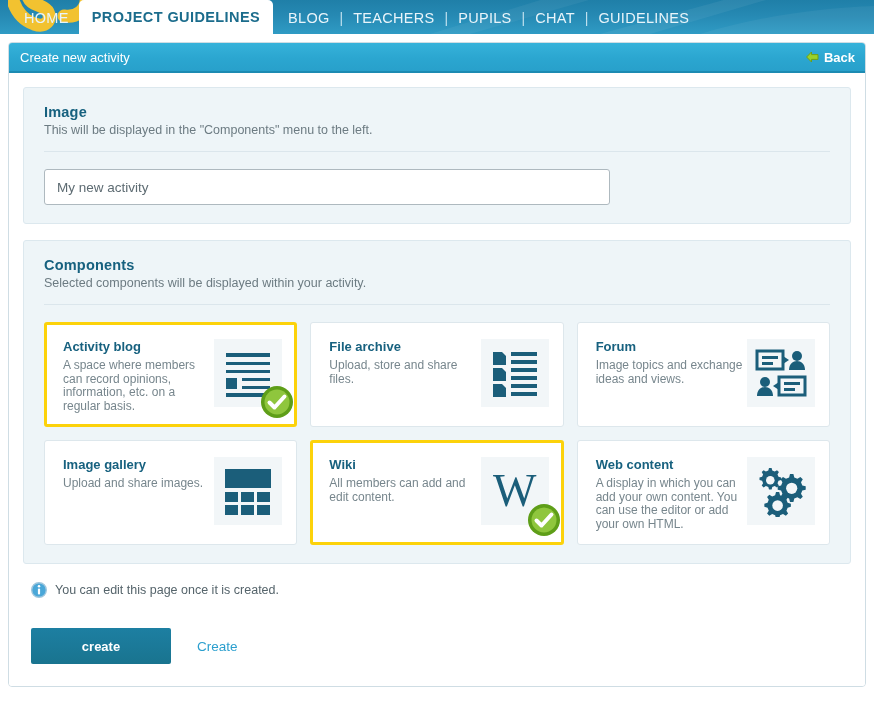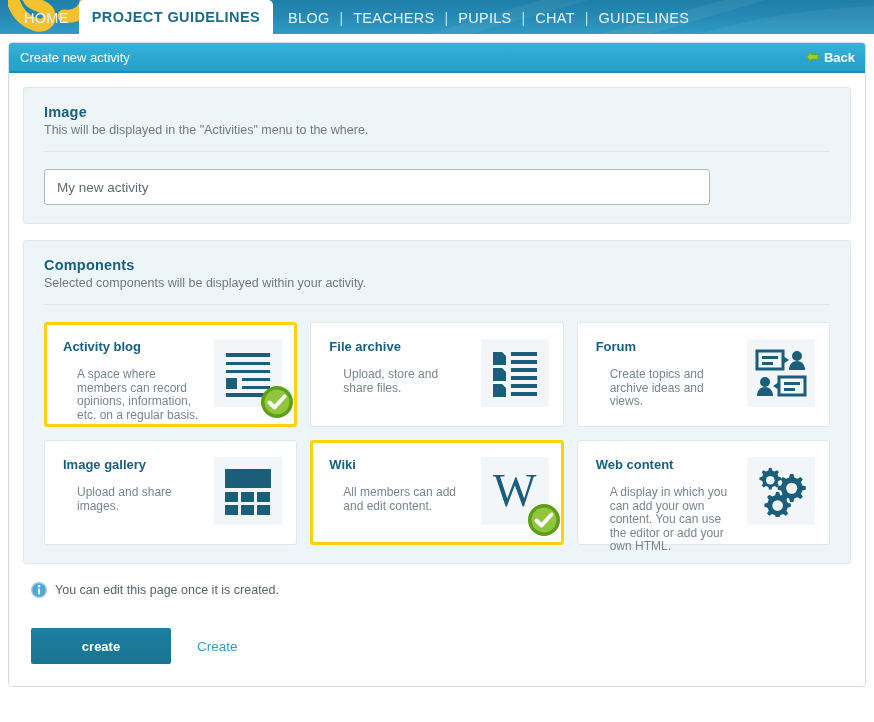--- a/index.html
+++ b/index.html
@@ -139,21 +139,21 @@
     font-size: 12.5px;
     margin: 0;
   }
   .divider {
     height: 1px;
     background: #dbe6ec;
     margin: 14px 0 0 0;
   }
   .title-input {
     margin-top: 17px;
-    width: 666px;
+    width: 566px;
     height: 36px;
     box-sizing: border-box;
     border: 1px solid #aeb9bf;
     border-radius: 3px;
     background: #fff;
     font-family: "Liberation Sans", sans-serif;
     font-size: 13.5px;
     color: #5d6b72;
     padding: 0 12px;
     outline: none;
@@ -187,21 +187,21 @@
   .card-name {
     color: #17617f;
     font-size: 13px;
     font-weight: bold;
     margin: 0 0 5px 0;
   }
   .card-desc {
     color: #77868d;
     font-size: 12px;
     line-height: 13.5px;
-    margin: 14px;
+    margin: 0;
   }
   .card-icon-wrap {
     position: relative;
     width: 68px;
     height: 68px;
     flex: none;
     align-self: flex-start;
     margin-top: 2px;
   }
   .icon-box {
@@ -299,21 +299,21 @@
           <path d="M5.5,1 L5.5,3.6 L12,3.6 L12,8.4 L5.5,8.4 L5.5,11 L0.6,6 Z" fill="#9ad12a" stroke="#6fa016" stroke-width="1"></path>
         </svg>
         <span>Back</span>
       </a>
     </div>
 
     <div class="body-area">
 
       <div class="section">
         <p class="section-title">Image</p>
-        <p class="section-sub">This will be displayed in the "Activities" menu to the where.</p>
+        <p class="section-sub">This will be displayed in the "Components" menu to the left.</p>
         <div class="divider"></div>
         <input class="title-input" type="text" value="My new activity" style="">
       </div>
 
       <div class="section">
         <p class="section-title">Components</p>
         <p class="section-sub">Selected components will be displayed within your activity.</p>
         <div class="divider"></div>
 
         <div class="grid">
@@ -363,21 +363,21 @@
                     <rect x="22" y="45" width="26" height="4"></rect>
                   </g>
                 </svg>
               </div>
             </div>
           </div>
 
           <div class="card">
             <div class="card-text">
               <p class="card-name">Forum</p>
-              <p class="card-desc">Create topics and archive ideas and views.</p>
+              <p class="card-desc">Image topics and exchange ideas and views.</p>
             </div>
             <div class="card-icon-wrap">
               <div class="icon-box">
                 <svg width="54" height="52" viewBox="0 0 54 52">
                   <g fill="none" stroke="#1b5e7a" stroke-width="3">
                     <rect x="3" y="4" width="26" height="18"></rect>
                   </g>
                   <path d="M29,9 l6,4 l-6,4 z" fill="#1b5e7a"></path>
                   <rect x="8" y="9" width="16" height="3" fill="#1b5e7a"></rect>
                   <rect x="8" y="15" width="11" height="3" fill="#1b5e7a"></rect>

